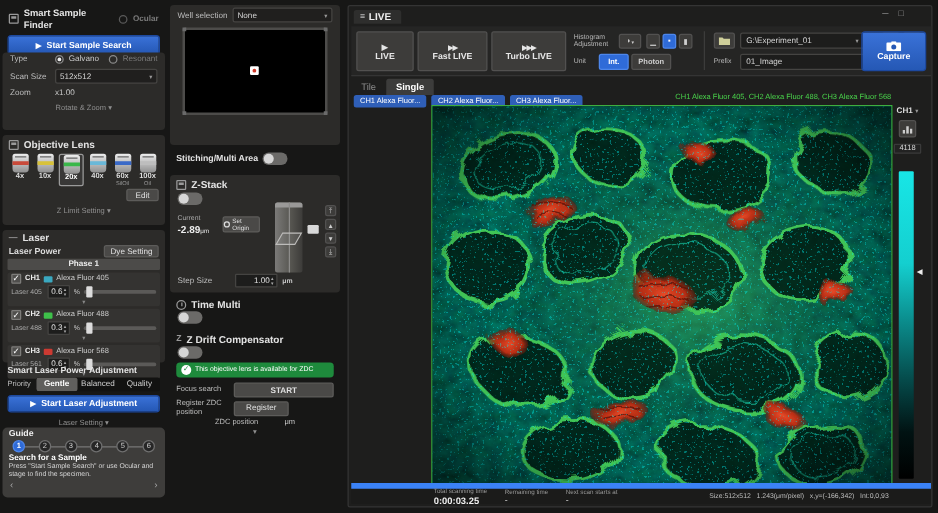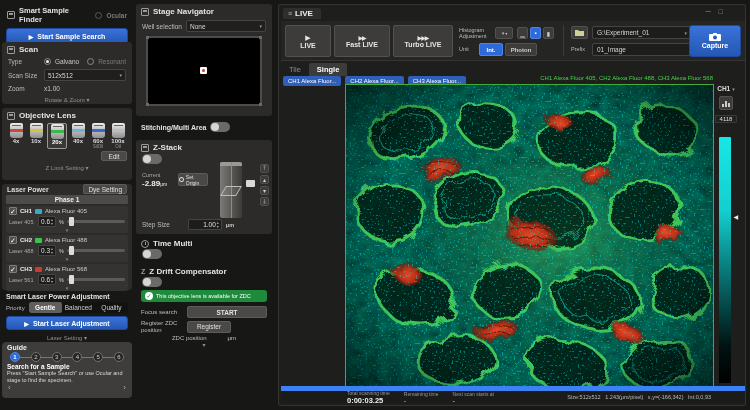--- a/index.html
+++ b/index.html
@@ -62,24 +62,20 @@
       <span class="radio" style="border-color:#5a5a5a;"></span>
       <span class="dim" style="font-size:6.5px;">Ocular</span>
     </div>
     <div class="btn-blue" style="margin:2px 4px; height:16px;">
       <span style="font-size:6px;">▶</span>
       <span>Start Sample Search</span>
     </div>
   </div>
 
   <div class="panel" style="left:2px; top:42px; width:130px; height:62px;">
-    <div class="hdr">
-        <span class="hicon"></span>
-      <span>Scan</span>
-      </div>
     <div class="row">
       <span class="lbl" style="width:32px;">Type</span>
       <span class="radio sel"></span>
       <span>Galvano</span>
       <span class="radio" style="margin-left:4px;"></span>
       <span class="dim">Resonant</span>
     </div>
     <div class="row">
       <span class="lbl" style="width:32px;">Scan Size</span>
       <div class="select" style="flex:1;">
@@ -145,20 +141,24 @@
       <div class="btn-gray" style="width:26px; height:10px;">
         <span>Edit</span>
       </div>
     </div>
     <div class="foot">
       <span>Z Limit Setting</span> <span>▾</span>
     </div>
   </div>
 
   <div class="panel" style="left:2px; top:184px; width:130px; height:106px;">
+    <div class="hdr" style="padding:2px 5px 1px 5px;">
+        <span style="color:#9a9a9a;font-size:7px;">—</span>
+      <span>Laser</span>
+      </div>
     <div class="row" style="padding:0 5px 1px 5px;">
       <span style="font-weight:bold; color:#ddd; font-size:7px;">Laser Power</span>
       <span style="flex:1"></span>
       <div class="btn-gray" style="padding:1px 4px; height:10px;">
         <span>Dye Setting</span>
       </div>
     </div>
     <div style="margin:0 4px; background:#4c4b49; text-align:center; font-size:6.5px; font-weight:bold; color:#eee; padding:1px 0; border-radius:1px;">Phase 1</div>
 
     <div style="margin:2px 4px 0 4px; background:#343331; border-radius:2px; padding:1px 3px;">
@@ -266,24 +266,20 @@
     </div>
     <div style="font-size:6.5px; font-weight:bold; color:#fff; padding:0 5px;">Search for a Sample</div>
     <div style="font-size:5.5px; color:#d8d8d8; padding:0 5px; line-height:6.5px;">Press "Start Sample Search" or use Ocular and stage to find the specimen.</div>
     <div style="display:flex; justify-content:space-between; padding:0 6px;">
       <span style="color:#aaa; font-size:8px;">‹</span>
       <span style="color:#aaa; font-size:8px;">›</span>
     </div>
   </div>
 
   <div class="panel" style="left:136px; top:4px; width:136px; height:112px;">
-    <div class="hdr">
-        <span class="hicon"></span>
-      <span>Stage Navigator</span>
-      </div>
     <div class="row">
       <span class="lbl">Well selection</span>
       <div class="select" style="flex:1;">
         <span>None</span>
         <span style="font-size:5px;color:#999;">▾</span>
       </div>
     </div>
     <div style="margin:2px 10px; height:70px; background:#000; border:2px solid #4d4c4a; border-radius:2px; position:relative;">
       <div style="position:absolute; left:50%; top:50%; width:7px; height:7px; margin:-4px 0 0 -4px; background:#fff; border-radius:1px;">
         <div style="position:absolute; left:2px; top:2px; width:3px; height:3px; background:#d03a2a; border-radius:50%;"></div>

